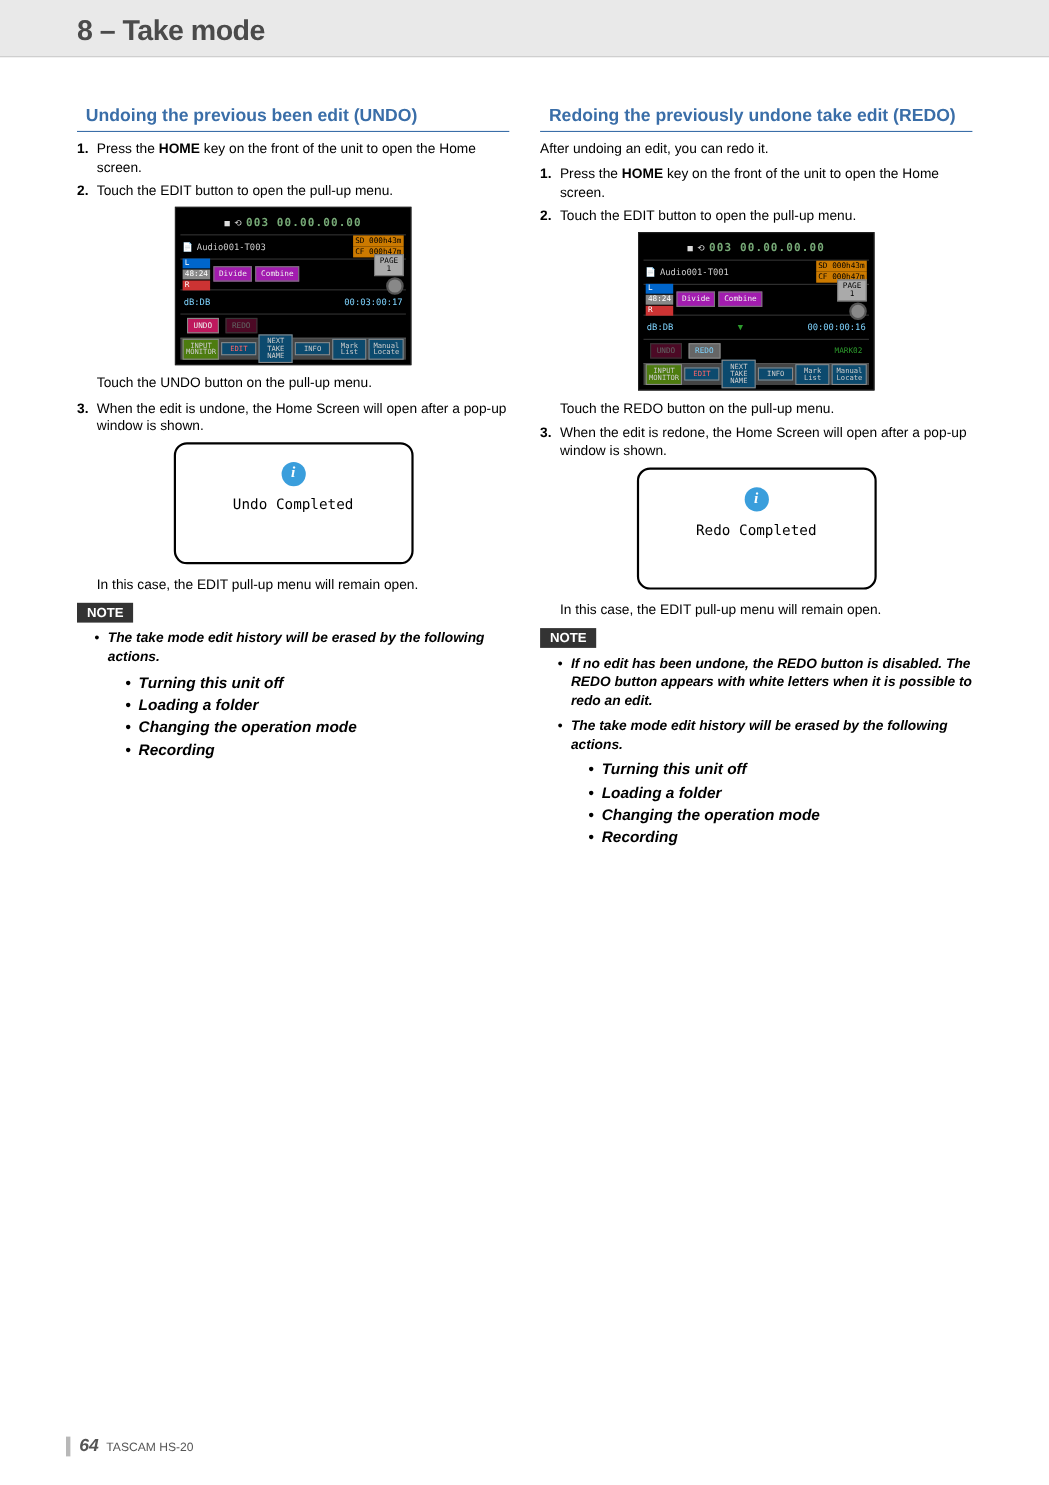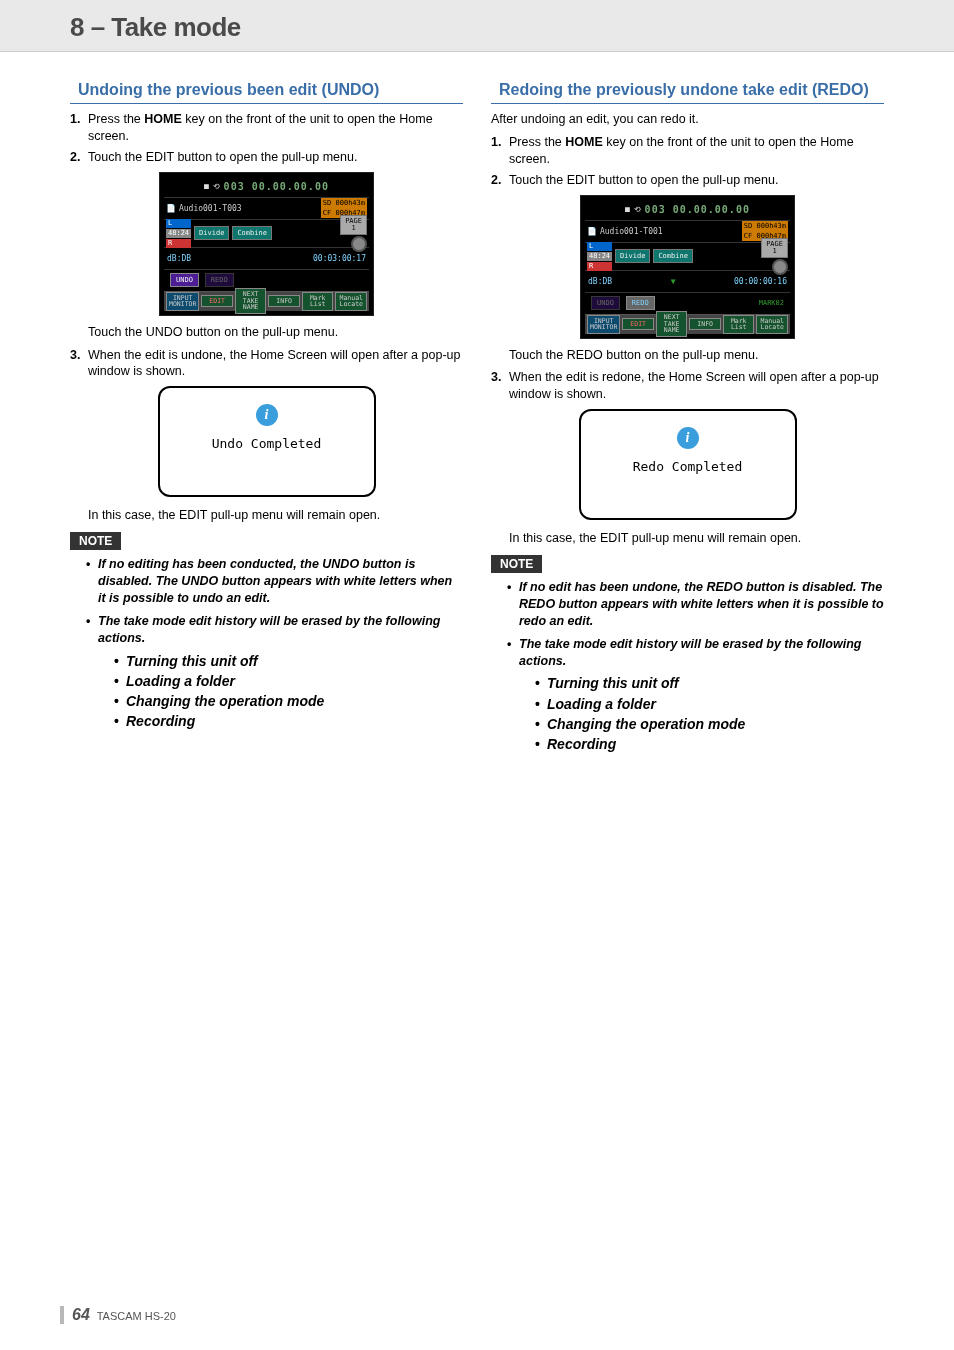--- a/index.html
+++ b/index.html
@@ -8,21 +8,21 @@
     background: #fff;
     width: 954px;
     height: 1350px;
     position: relative;
     color: #000;
   }
   .header-band {
     background: #e9e9e9;
     padding: 12px 0 8px 0;
     border-bottom: 1px solid #ccc;
-    margin-bottom: 28px;
+    margin-bottom: 44px;
   }
   .header-inner {
     margin: 0 70px;
   }
   .header-title {
     font-size: 26px;
     font-weight: 700;
     color: #4a4a4a;
     letter-spacing: -0.5px;
   }
@@ -88,43 +88,43 @@
     background: #000;
     display: flex;
     align-items: center;
     gap: 3px;
     padding: 2px;
     border-top: 1px solid #333;
   }
   .ds-side-label { background:#0066cc; color:#fff; font-size:7px; padding:1px 2px; line-height:1; }
   .ds-side-red { background:#cc3333; }
   .ds-btn {
-    background: #0f766e; color: #eee; padding: 2px 4px; font-size: 7px;
+    background: #a21caf; color: #eee; padding: 2px 4px; font-size: 7px;
     border: 1px solid #777;
   }
   .ds-btn-page { background:#aaa; color:#000; text-align:center; line-height:1; }
   .ds-knob { width:16px; height:16px; border-radius:50%; background:#888; border:2px solid #555; margin-left:auto; }
   .ds-waverow {
     height: 22px; background:#000; border-top:1px solid #333;
     display:flex; align-items:center; justify-content:space-between; padding:0 3px;
   }
   .ds-blue-tc { color:#7fd4ff; }
   .ds-undo-row {
     height: 22px; background:#000; display:flex; align-items:center; gap:6px; padding:0 6px;
     border-top:1px solid #333;
   }
-  .ds-undo-btn { background:#4c1d95; color:#eee; padding:2px 5px; font-size:7px; border:1px solid #888; }
+  .ds-undo-btn { background:#be185d; color:#eee; padding:2px 5px; font-size:7px; border:1px solid #888; }
   .ds-redo-active { background:#666; color:#7fd4ff; }
   .ds-mark { color:#2c9b2c; font-size:7px; margin-left:auto; }
   .ds-bottom {
     height: 20px; background:#444; display:flex; align-items:center; gap:2px; padding:0 2px;
     border-top:1px solid #555;
   }
-  .ds-bb { background:#14532d; color:#ccc; font-size:6.5px; padding:2px 2px; border:1px solid #888; flex:1; text-align:center; line-height:1; }
-  .ds-bb-blue { background:#0c4a6e; }
+  .ds-bb { background:#0c4a6e; color:#ccc; font-size:6.5px; padding:2px 2px; border:1px solid #888; flex:1; text-align:center; line-height:1; }
+  .ds-bb-blue { background:#4d7c0f; }
   .ds-bb-red { color:#ff6666; }
 
   .popup-box {
     display:flex; justify-content:center; margin: 6px 0 10px 0;
   }
   .popup {
     width: 218px;
     border: 2px solid #000;
     border-radius: 12px;
     padding: 16px 10px 44px 10px;
@@ -256,21 +256,20 @@
       <div class="popup">
         <div class="info-circle">i</div>
         <div>Undo Completed</div>
       </div>
     </div>
 
     <p class="para indent">In this case, the EDIT pull-up menu will remain open.</p>
 
     <div class="note-badge">NOTE</div>
     <ul class="note-list">
-      <li>If no editing has been conducted, the UNDO button is disabled. The UNDO button appears with white letters when it is possible to undo an edit.</li>
       <li>
         <span>The take mode edit history will be erased by the following actions.</span>
         <ul class="sub-list">
           <li>Turning this unit off</li>
           <li>Loading a folder</li>
           <li>Changing the operation mode</li>
           <li>Recording</li>
         </ul>
       </li>
     </ul>

